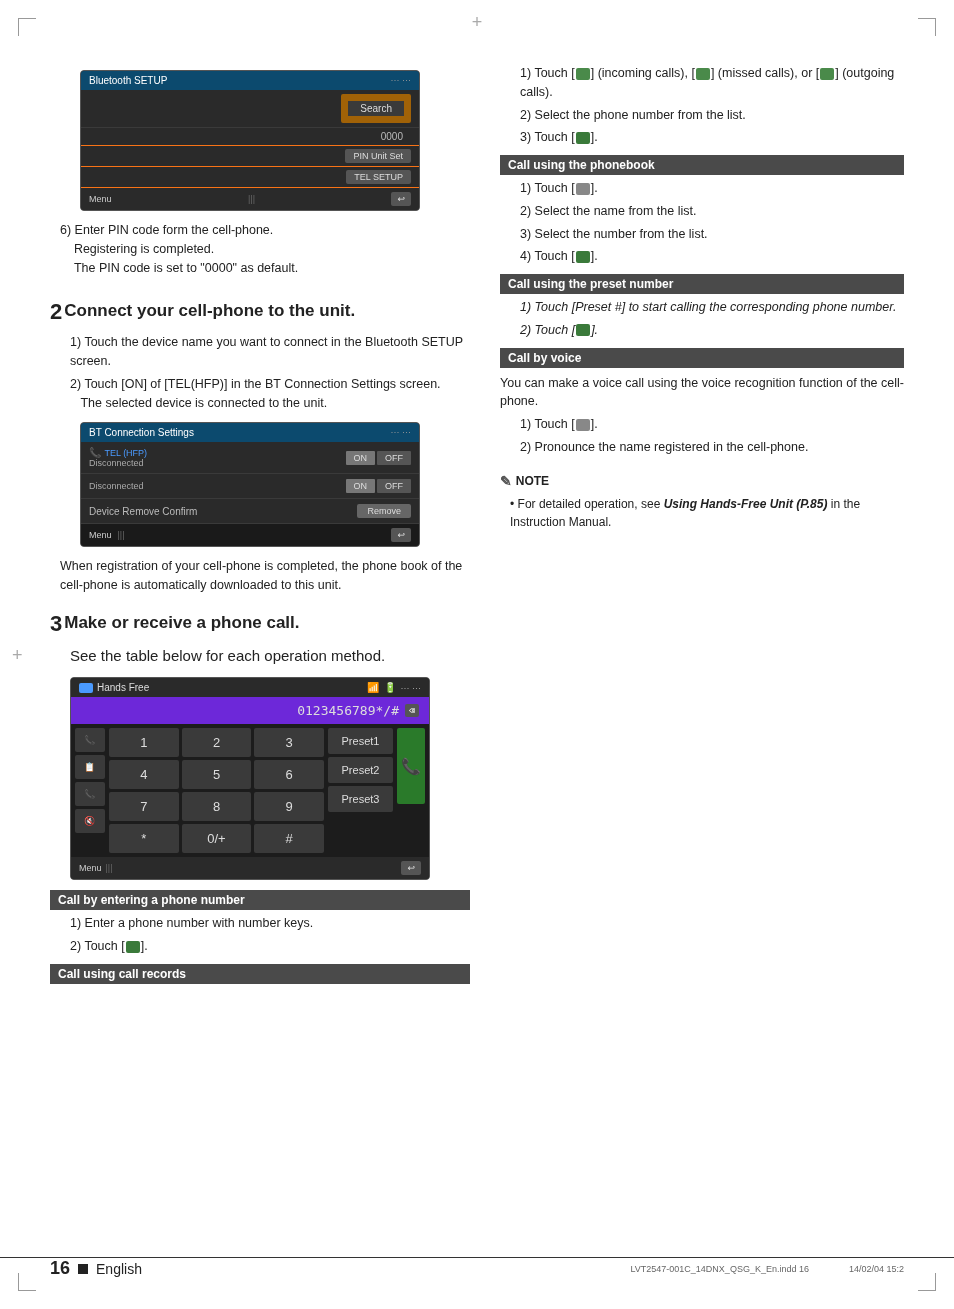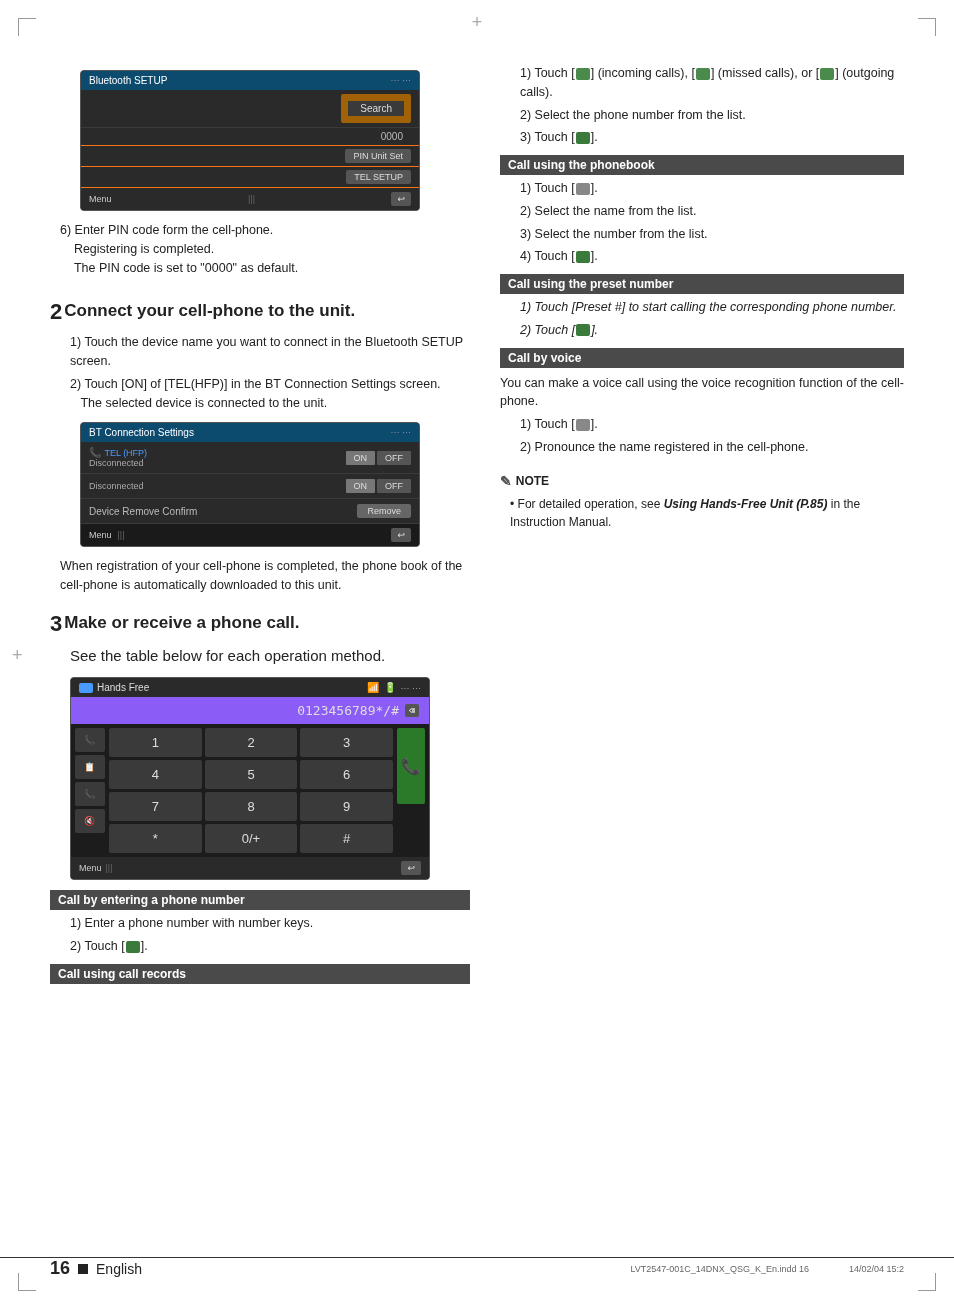--- a/index.html
+++ b/index.html
@@ -146,21 +146,21 @@
 
     .hf-phone-icon {
       width: 14px;
       height: 10px;
       background: #4a9aff;
       border-radius: 2px;
       display: inline-block;
     }
 
     .hf-number-row {
-      background: #8b5cf6;
+      background: #6d28d9;
       padding: 6px 10px;
       display: flex;
       justify-content: flex-end;
       align-items: center;
       color: #ddd;
       font-size: 13px;
       font-family: monospace;
     }
 
     .hf-backspace {
@@ -549,20 +549,25 @@
             <div class="hf-key">5</div>
             <div class="hf-key">6</div>
             <div class="hf-key">7</div>
             <div class="hf-key">8</div>
             <div class="hf-key">9</div>
             <div class="hf-key">*</div>
             <div class="hf-key">0/+</div>
             <div class="hf-key">#</div>
           </div>
 
+          <div class="hf-presets">
+            <div class="hf-preset">Preset1</div>
+            <div class="hf-preset">Preset2</div>
+            <div class="hf-preset">Preset3</div>
+          </div>
 
           <div style="display:flex;flex-direction:column;gap:3px;">
             <div style="background:#2a7a2a;color:#fff;width:28px;height:76px;border-radius:2px;display:flex;align-items:center;justify-content:center;font-size:16px;">📞</div>
           </div>
         </div>
         <div class="hf-footer">
           <span style="color:#ccc;font-size:9px;">Menu</span>
           <span style="color:#666;font-size:9px;margin-left:4px;">|||</span>
           <span style="flex:1;"></span>
           <span style="background:#555;color:#ddd;padding:2px 6px;font-size:9px;border-radius:2px;">↩</span>

